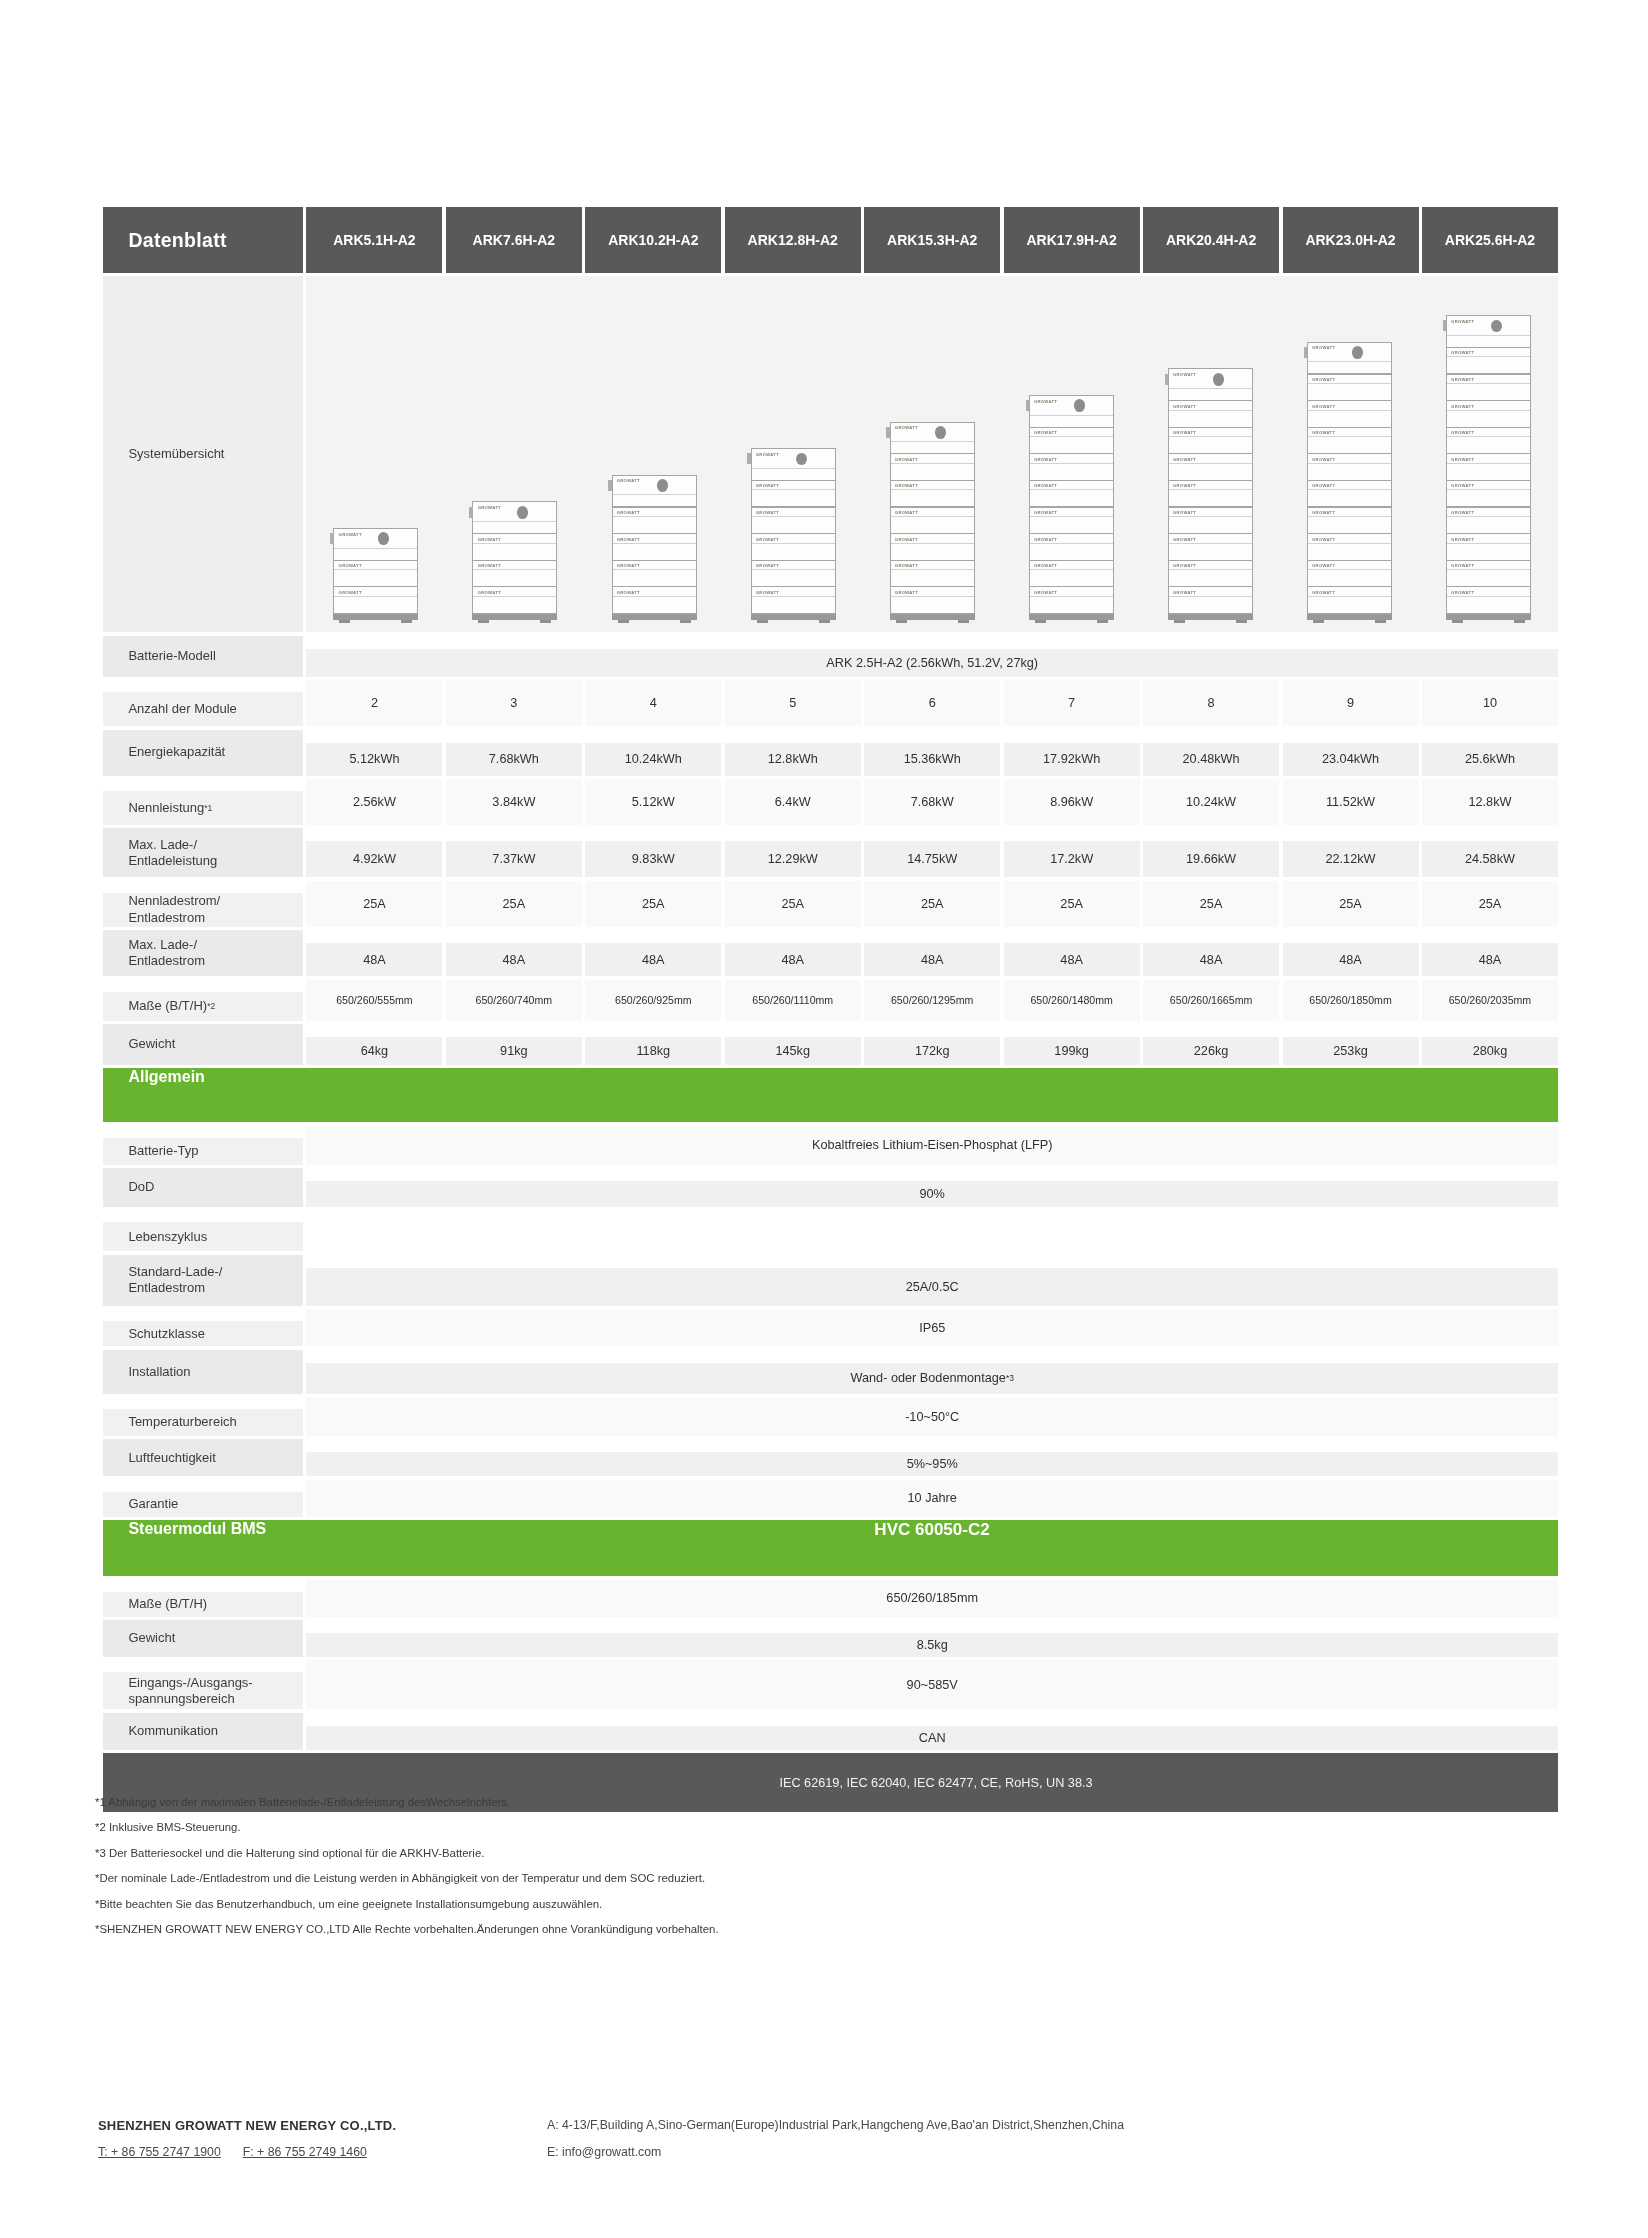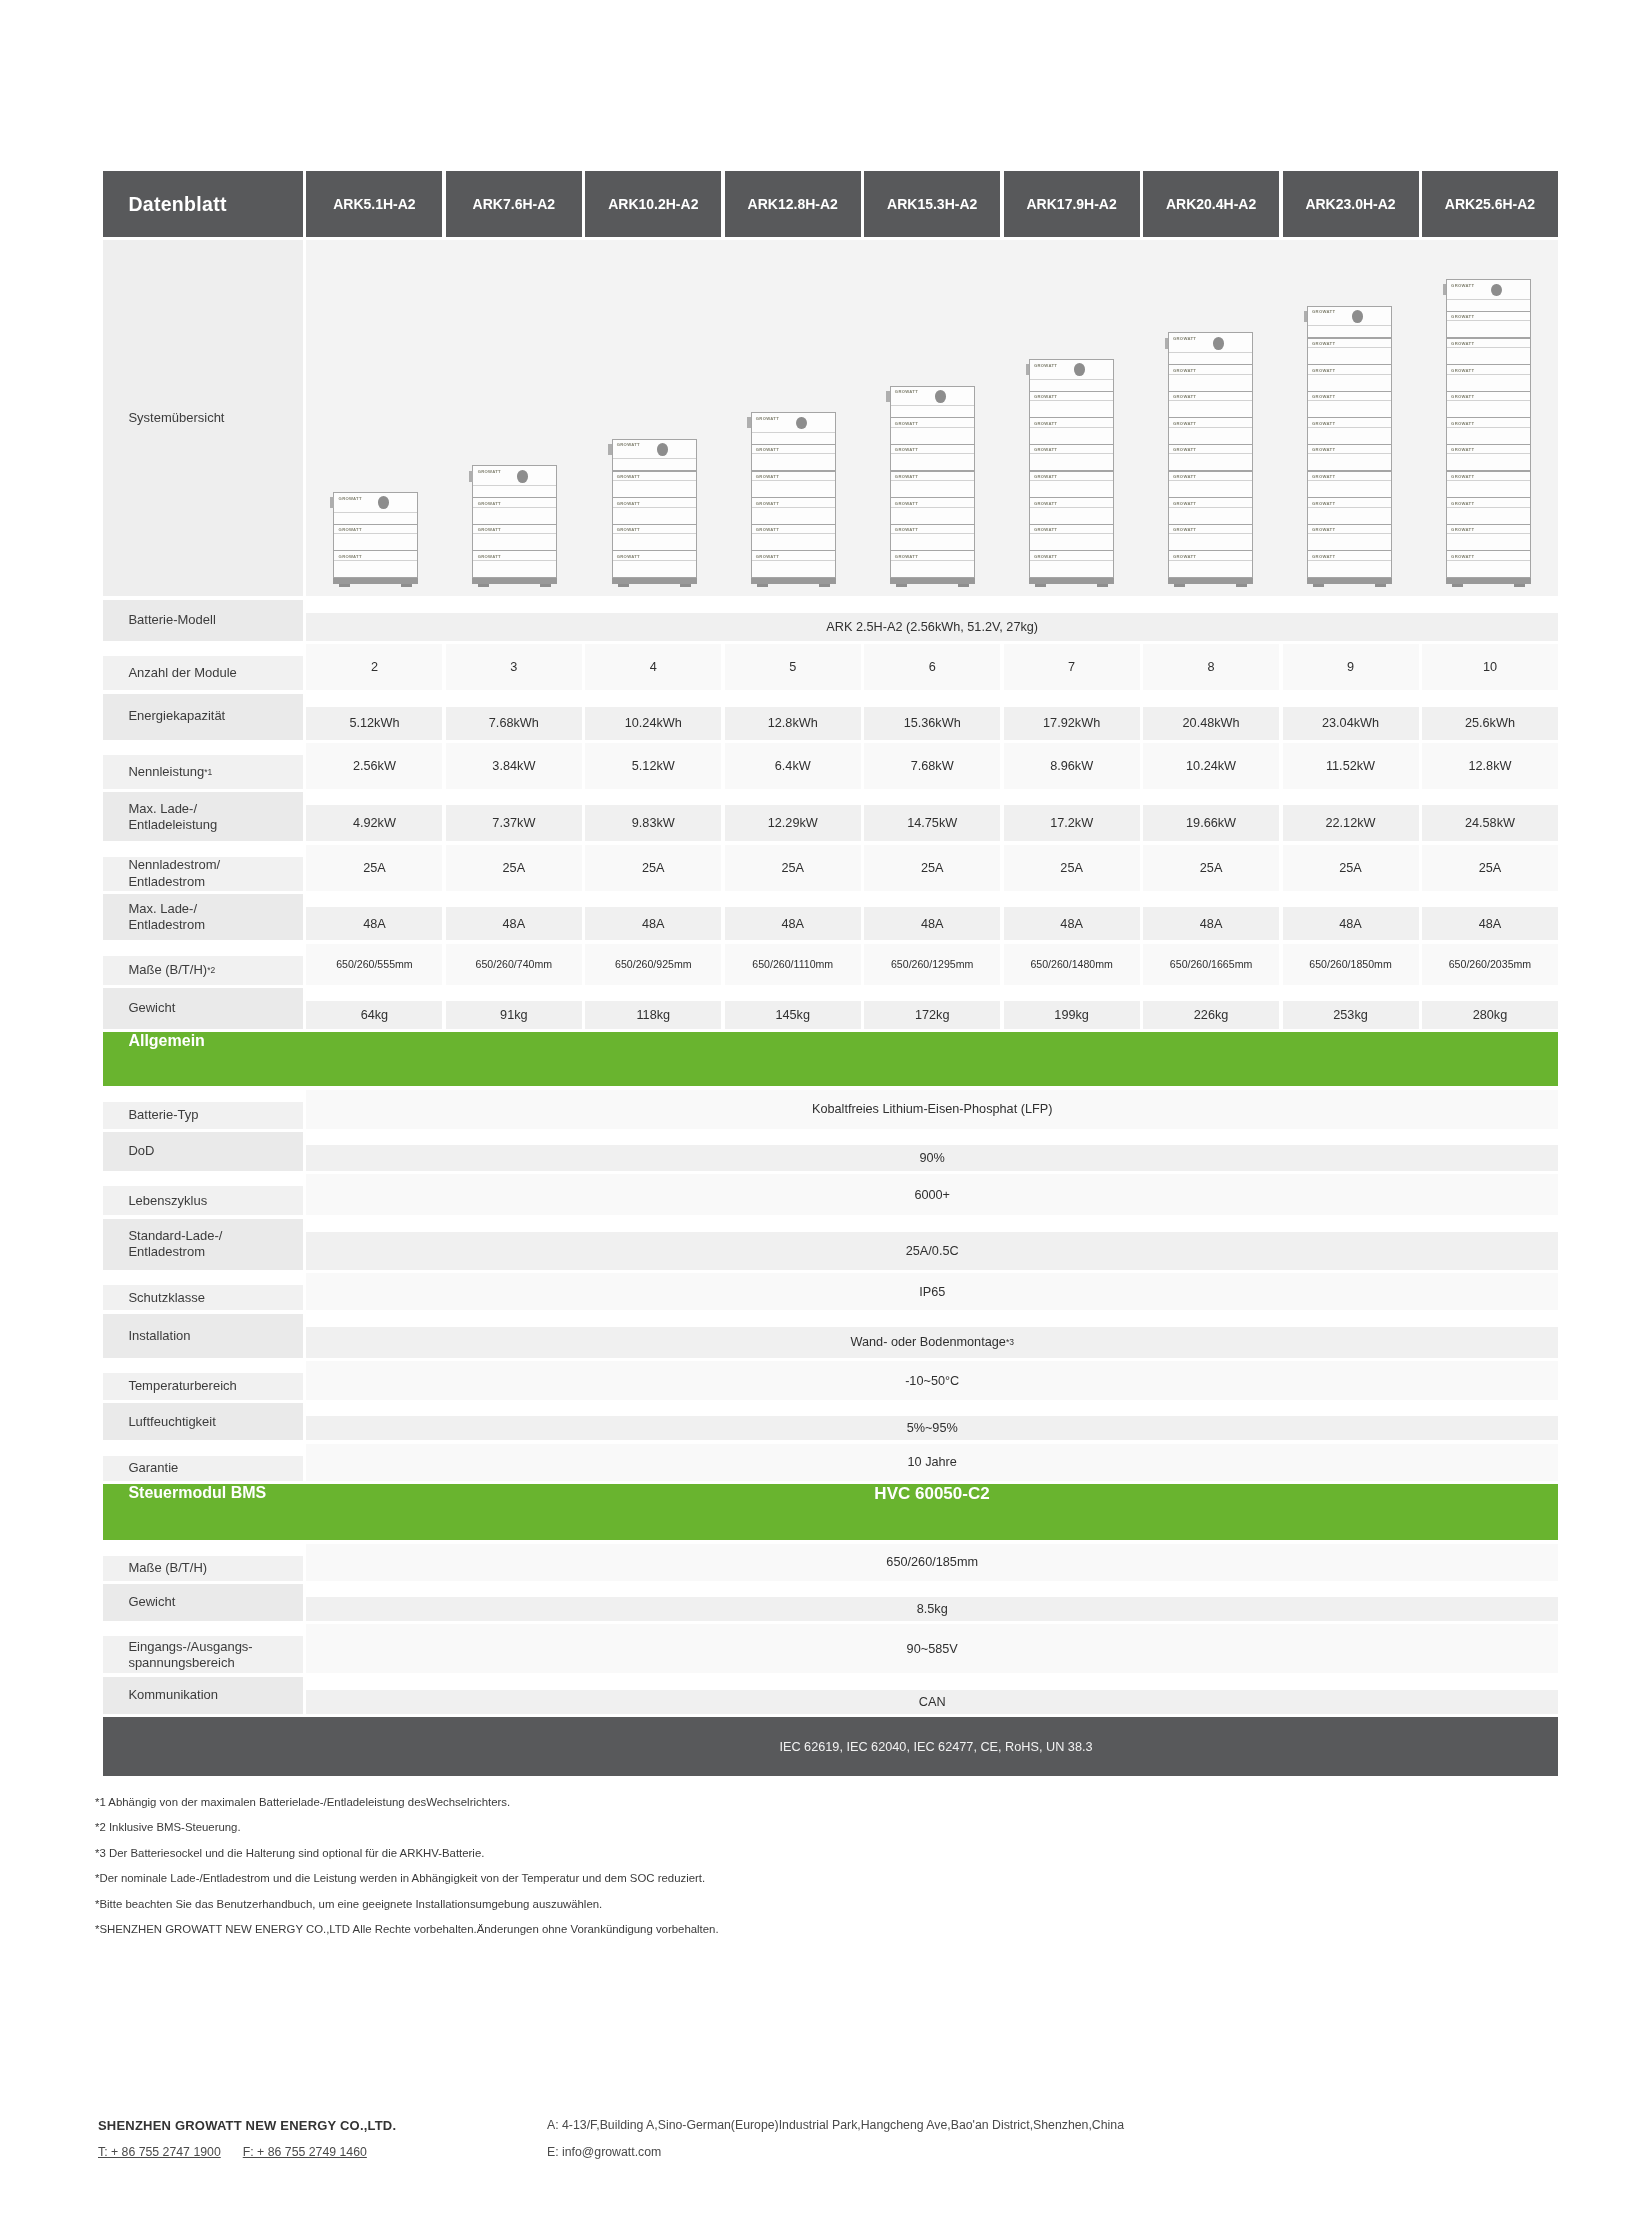--- a/index.html
+++ b/index.html
@@ -14,21 +14,21 @@
   .cell{display:flex;align-items:center;justify-content:center;font-size:12.7px;color:#303030;text-align:center;}
   .cell.small{font-size:10.6px;}
   .label{justify-content:flex-start;padding-left:25.4px;font-size:13px;color:#3c3c3c;text-align:left;line-height:1.25;white-space:pre-line;}
   .lsup,sup{font-size:8.5px;line-height:0;}
 
   
   .g .label{background:#eaeaea;} .g .cell:not(.label){background:#f0f0f0;margin-top:13px;}
   .w .label{background:#f1f1f1;margin-top:12px;} .w .cell:not(.label){background:#f9f9f9;}
 
   
-  .hdr{height:66px;}
+  .hdr{height:66px;margin-top:36px;}
   .hdr .cell{background:#58595b;color:#ffffff;font-weight:bold;flex-direction:row;line-height:1.35;font-size:14px;}
   .hdr .title{justify-content:flex-start;padding-left:25.4px;font-size:19.5px;letter-spacing:0.3px;flex-direction:row;}
 
   
   .overview{height:356px;}
   .overview .label{background:#eeeeee;}
   .overview .imgarea{background:#f3f3f3;display:flex;align-items:flex-end;padding:0 0 12.7px 0;}
   .stack-slot{flex:1;display:flex;justify-content:center;align-items:flex-end;}
   .stack{width:85px;position:relative;display:flex;flex-direction:column;}
   .unit{position:relative;background:#fdfdfd;border:0.8px solid #a5a5a5;margin-top:-0.8px;}
@@ -477,21 +477,20 @@
     <div class="row span2 w" style="height:39px">
       <div class="cell label">Batterie-Typ</div>
       <div class="cell">Kobaltfreies Lithium-Eisen-Phosphat (LFP)</div>
     </div>
     <div class="row span2 g" style="height:39px">
       <div class="cell label">DoD</div>
       <div class="cell">90%</div>
     </div>
     <div class="row span2 w" style="height:41px">
       <div class="cell label">Lebenszyklus</div>
-      <div class="cell">6000+</div>
     </div>
     <div class="row span2 g" style="height:51px">
       <div class="cell label">Standard-Lade-/
 Entladestrom</div>
       <div class="cell">25A/0.5C</div>
     </div>
     <div class="row span2 w" style="height:37px">
       <div class="cell label">Schutzklasse</div>
       <div class="cell">IP65</div>
     </div>

